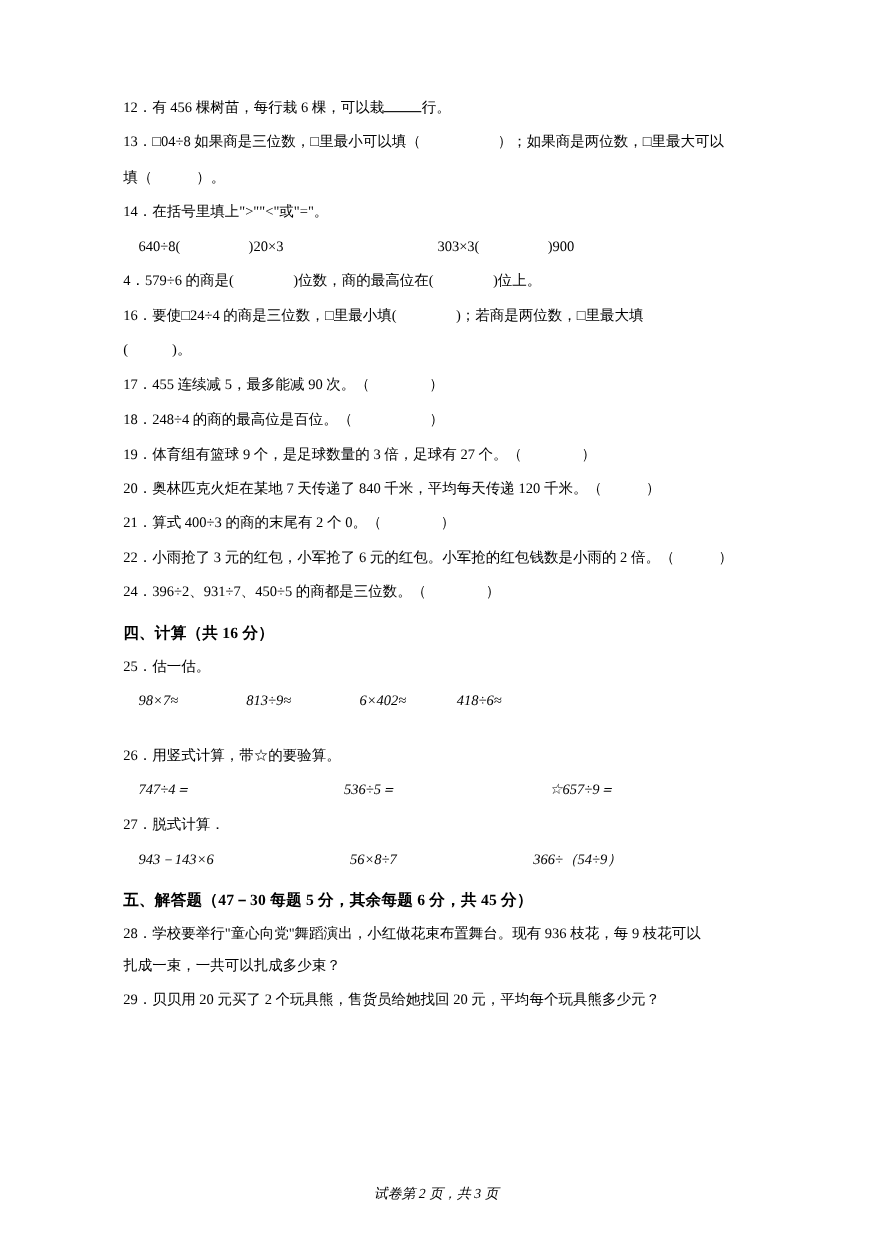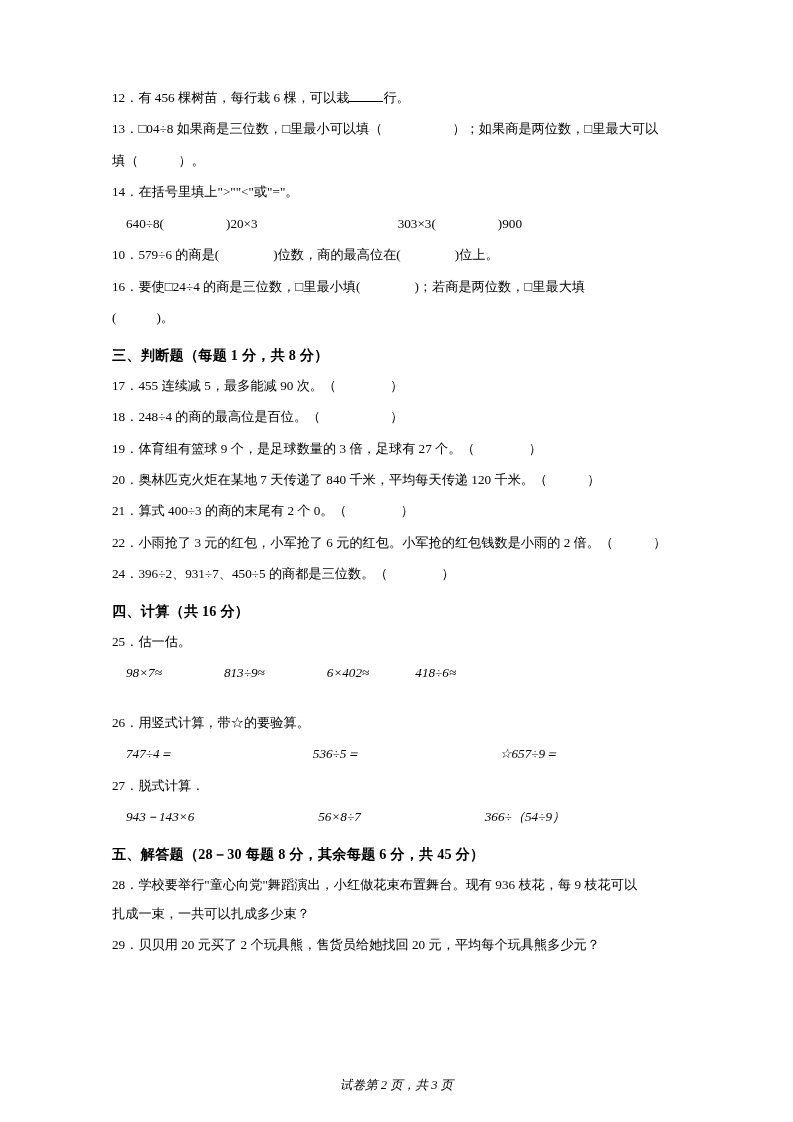--- a/index.html
+++ b/index.html
@@ -95,31 +95,30 @@
   <p class="q">
     <span>14．在括号里填上"&gt;""&lt;"或"="。</span>
   </p>
 
   <div class="row-cols">
     <span class="c" style="margin-left:14px;">640÷8(</span><span class="gap-md"></span><span class="c">)20×3</span><span class="gap-lg"></span><span class="gap-md"></span><span class="c">303×3(</span><span class="gap-md"></span><span class="c">)900</span>
   </div>
 
 
   <p class="q">
-    <span>10．579÷6 的商是(</span><span class="paren-gap"></span><span>)位数，商的最高位在(</span><span class="paren-gap"></span><span>)位上。</span>
+    <span>4．579÷6 的商是(</span><span class="paren-gap"></span><span>)位数，商的最高位在(</span><span class="paren-gap"></span><span>)位上。</span>
   </p>
 
   <p class="q">
     <span>16．要使□24÷4 的商是三位数，□里最小填(</span><span class="paren-gap"></span><span>)；若商是两位数，□里最大填</span>
   </p>
   <p class="q">
     <span>(</span><span class="paren-gap-xs"></span><span>)。</span>
   </p>
 
-  <div class="section-head">三、判断题（每题 1 分，共 8 分）</div>
 
   <p class="q">
     <span>17．455 连续减 5，最多能减 90 次。（</span><span class="paren-gap"></span><span>）</span>
   </p>
 
   <p class="q">
     <span>18．248÷4 的商的最高位是百位。（</span><span class="paren-gap-wide"></span><span>）</span>
   </p>
 
   <p class="q">
@@ -164,21 +163,21 @@
   </div>
 
   <p class="q">
     <span>27．脱式计算．</span>
   </p>
 
   <div class="calc-row">
     <span class="item" style="margin-left:14px;">943－143×6</span><span class="gap-lg"></span><span class="gap-sm"></span><span class="item">56×8÷7</span><span class="gap-lg"></span><span class="gap-sm"></span><span class="item">366÷（54÷9）</span>
   </div>
 
-  <div class="section-head">五、解答题（28－30 每题 8 分，其余每题 6 分，共 45 分）</div>
+  <div class="section-head">五、解答题（47－30 每题 5 分，其余每题 6 分，共 45 分）</div>
 
   <p class="q tight">
     <span>28．学校要举行"童心向党"舞蹈演出，小红做花束布置舞台。现有 936 枝花，每 9 枝花可以</span>
   </p>
   <p class="q">
     <span>扎成一束，一共可以扎成多少束？</span>
   </p>
 
   <p class="q">
     <span>29．贝贝用 20 元买了 2 个玩具熊，售货员给她找回 20 元，平均每个玩具熊多少元？</span>

